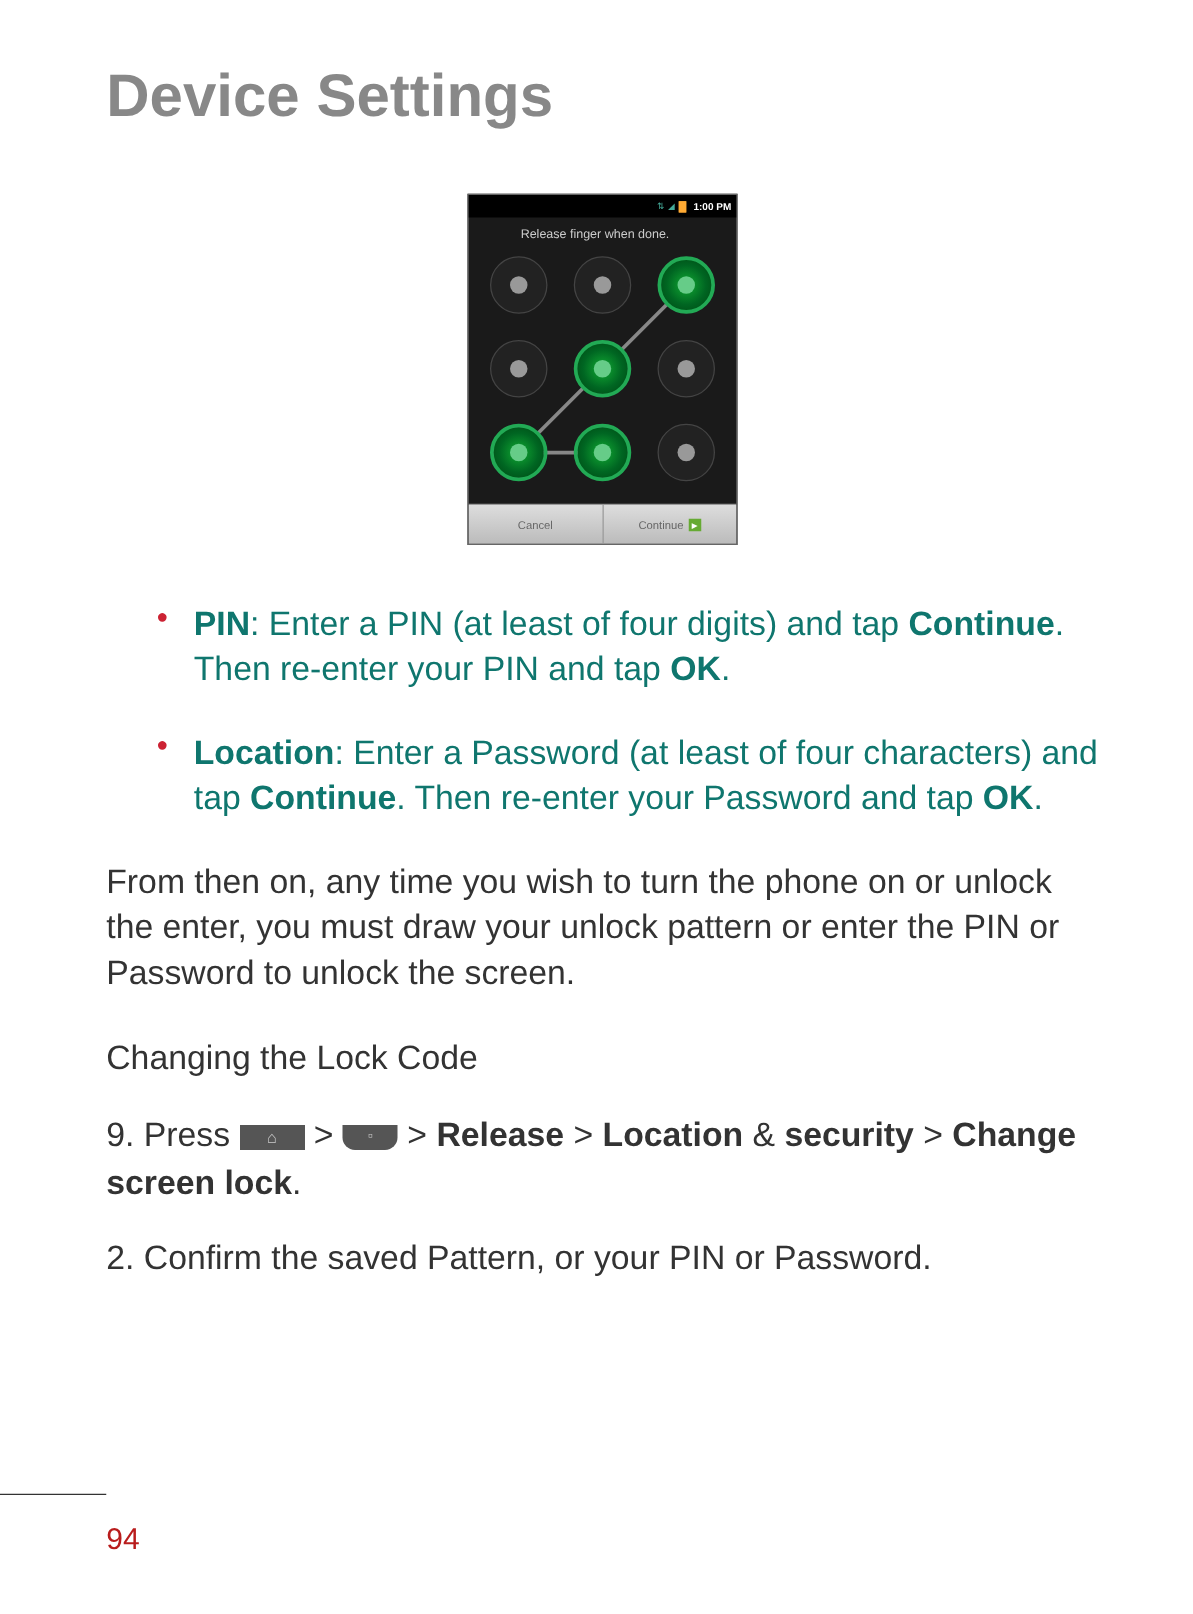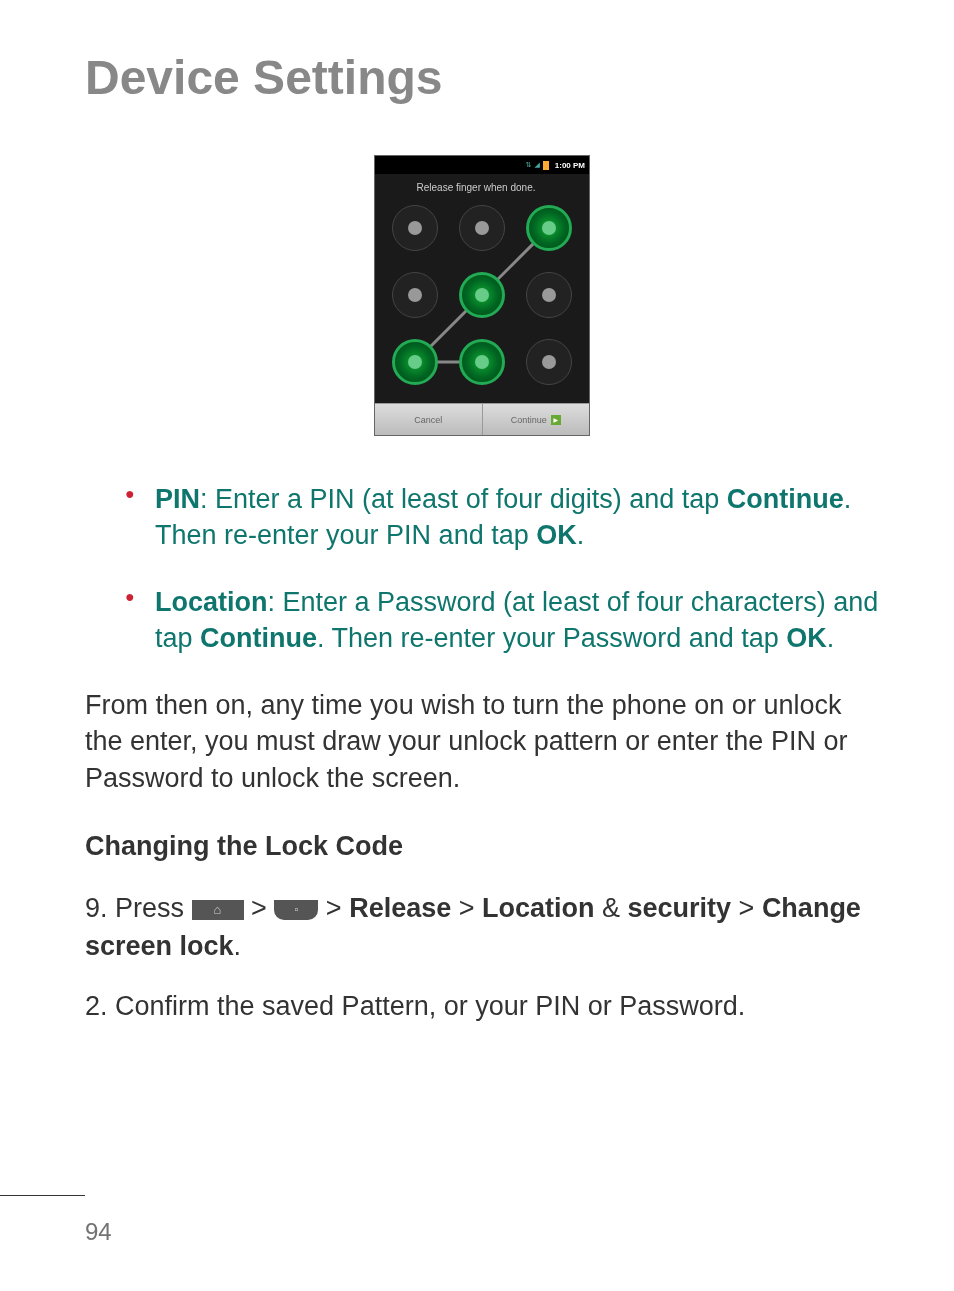--- a/index.html
+++ b/index.html
@@ -155,21 +155,21 @@
     }
     .body-text {
       font-size: 27px;
       line-height: 1.35;
       color: #333;
       font-family: Arial, Helvetica, sans-serif;
       margin-bottom: 35px;
     }
     .section-heading {
       font-size: 27px;
-      font-weight: bold;
+      font-weight: normal;
       color: #333;
       font-family: Arial, Helvetica, sans-serif;
       margin-bottom: 28px;
       margin-top: 10px;
     }
     .step {
       font-size: 27px;
       line-height: 1.4;
       color: #333;
       font-family: Arial, Helvetica, sans-serif;
@@ -206,21 +206,21 @@
     .menu-icon::before {
       content: "▫";
       color: #ccc;
       font-size: 11px;
     }
     .page-number {
       position: absolute;
       bottom: 45px;
       left: 85px;
       font-size: 24px;
-      color: #737373;
+      color: #b91c1c;
       font-family: Arial, Helvetica, sans-serif;
     }
     .footer-line {
       position: absolute;
       bottom: 95px;
       left: 0;
       width: 85px;
       height: 1px;
       background: #333;
     }

